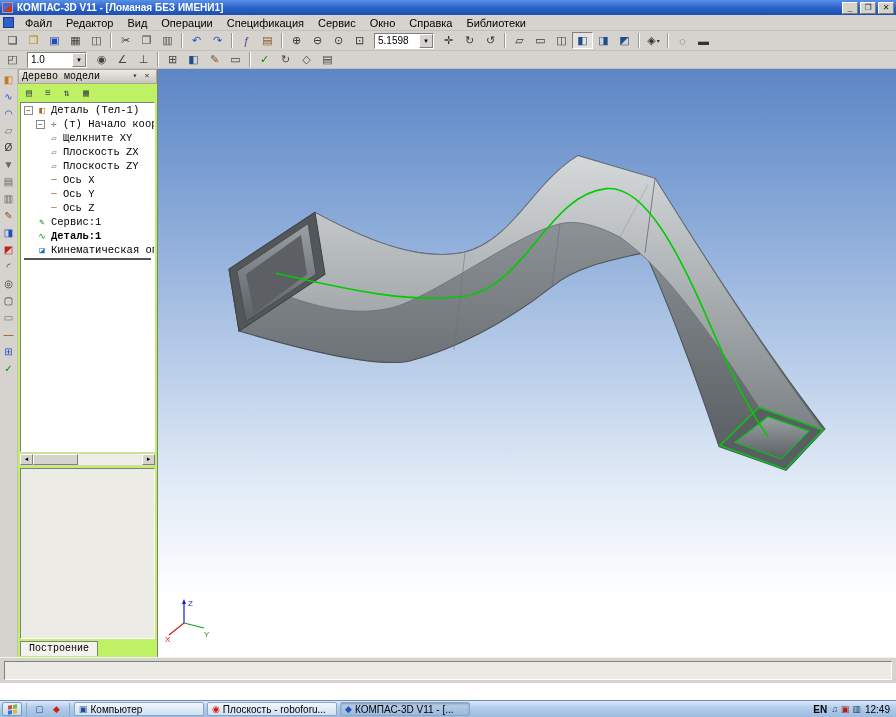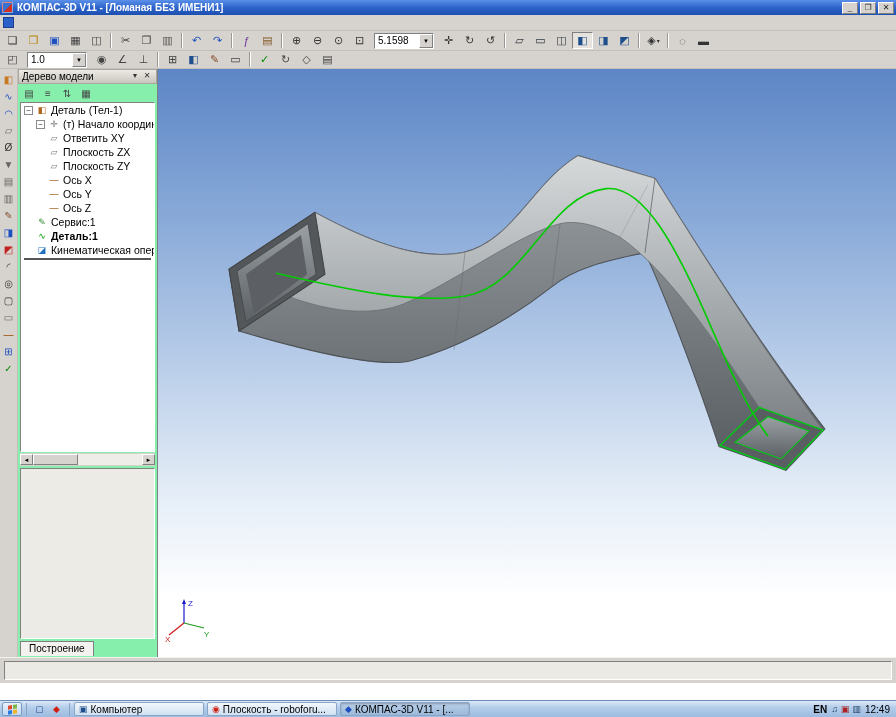--- a/index.html
+++ b/index.html
@@ -40,22 +40,22 @@
   .combo .drop { width:14px; height:14px; background:#d6d3ce; border:1px solid; border-color:#fff #808080 #808080 #fff;
     font-size:6px; text-align:center; line-height:12px; }
 
   
   .main { flex:1; display:flex; min-height:0; }
   .rail { width:18px; flex:none; background:#d6d3ce; display:flex; flex-direction:column; align-items:center;
     padding-top:2px; gap:1px; border-right:1px solid #c3c0ba; }
   .rail-btn { width:16px; height:16px; display:flex; align-items:center; justify-content:center;
     font-size:10px; border:1px solid transparent; }
 
-  .leftcol { width:140px; flex:none; display:flex; flex-direction:column; background:#86efac;
-    border-right:1px solid #808080; }
+  .leftcol { width:140px; flex:none; display:flex; flex-direction:column; background:#bef264;
+    border-right:1px solid #808080;font-family:Liberation Mono, monospace; }
   .panel-header { height:15px; flex:none; display:flex; align-items:center; padding:0 3px; font-size:10px;
     background:linear-gradient(180deg,#eceae4,#c9c6bf); border:1px solid #a9a69f; }
   .ph-title { flex:1; white-space:nowrap; overflow:hidden; }
   .ph-btn { width:12px; height:11px; font-size:8px; line-height:10px; text-align:center; color:#333; }
   .panel-toolbar { height:18px; flex:none; display:flex; align-items:center; gap:1px; padding:1px 2px; }
   .pt-btn { width:18px; height:15px; display:flex; align-items:center; justify-content:center; font-size:10px;
     color:#444; border:1px solid transparent; }
 
   .tree-box { height:350px; flex:none; margin:0 2px; background:#fff; overflow:hidden;
     border:1px solid; border-color:#808080 #fff #fff #808080; }
@@ -117,20 +117,31 @@
     <span class="title-text">КОМПАС-3D V11 - [Ломаная БЕЗ ИМЕНИ1]</span>
     <span class="win-btns">
       <span class="wbtn">_</span>
       <span class="wbtn">❐</span>
       <span class="wbtn">✕</span>
     </span>
   </div>
 
   <div class="menubar">
     <span class="doc-icon"></span>
+    <span class="tb-group">
+        <span class="menu-item">Файл</span>
+        <span class="menu-item">Редактор</span>
+        <span class="menu-item">Вид</span>
+        <span class="menu-item">Операции</span>
+        <span class="menu-item">Спецификация</span>
+        <span class="menu-item">Сервис</span>
+        <span class="menu-item">Окно</span>
+        <span class="menu-item">Справка</span>
+        <span class="menu-item">Библиотеки</span>
+      </span>
   </div>
 
   <div class="toolbar" id="toolbar-main">
     <span class="tb-group">
         <div class="tb-btn">
           <span class="glyph" style="color: rgb(51, 51, 51);">❏</span>
         </div>
         <div class="tb-btn">
           <span class="glyph" style="color: rgb(184, 134, 11);">❒</span>
         </div>
@@ -363,21 +374,21 @@
             <span class="tree-icon" style="color: rgb(176, 104, 32);">◧</span>
             <span class="tree-label">Деталь (Тел-1)</span>
           </div>
           <div class="tree-row" style="padding-left: 15px;">
             <span class="expander">−</span>
             <span class="tree-icon" style="color: rgb(112, 112, 112);">✛</span>
             <span class="tree-label">(т) Начало координат</span>
           </div>
           <div class="tree-row" style="padding-left: 27px;">
             <span class="tree-icon" style="color: rgb(122, 122, 122);">▱</span>
-            <span class="tree-label">Ответить XY</span>
+            <span class="tree-label">Щелкните XY</span>
           </div>
           <div class="tree-row" style="padding-left: 27px;">
             <span class="tree-icon" style="color: rgb(122, 122, 122);">▱</span>
             <span class="tree-label">Плоскость ZX</span>
           </div>
           <div class="tree-row" style="padding-left: 27px;">
             <span class="tree-icon" style="color: rgb(122, 122, 122);">▱</span>
             <span class="tree-label">Плоскость ZY</span>
           </div>
           <div class="tree-row" style="padding-left: 27px;">

